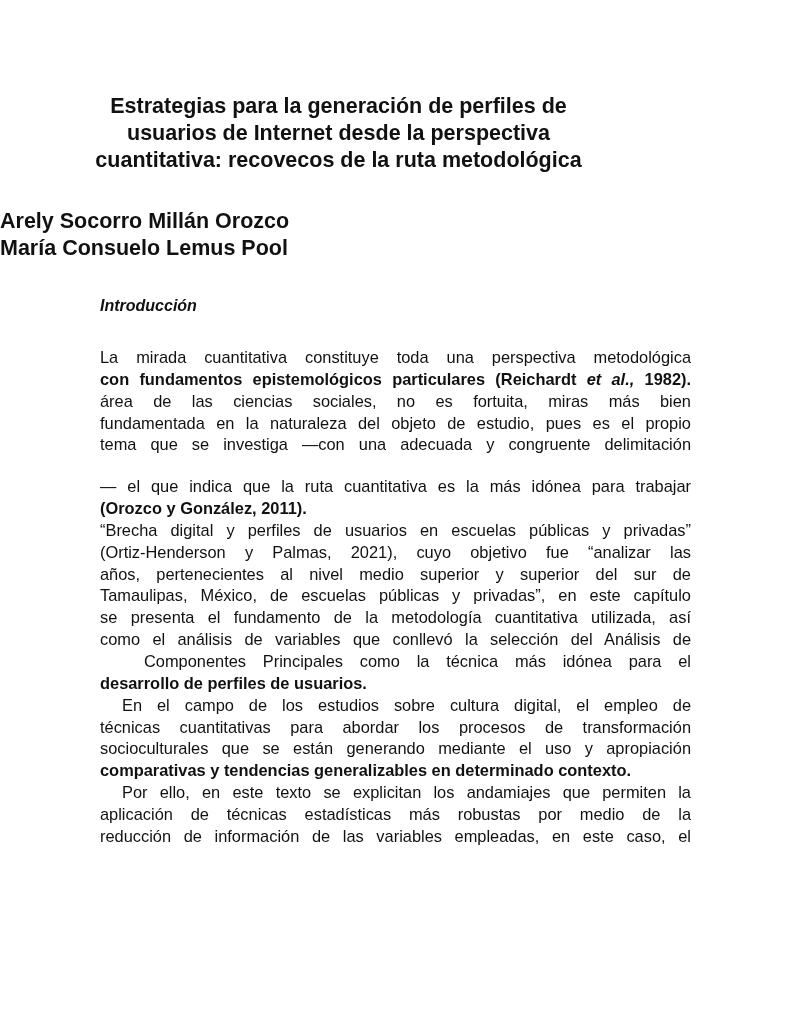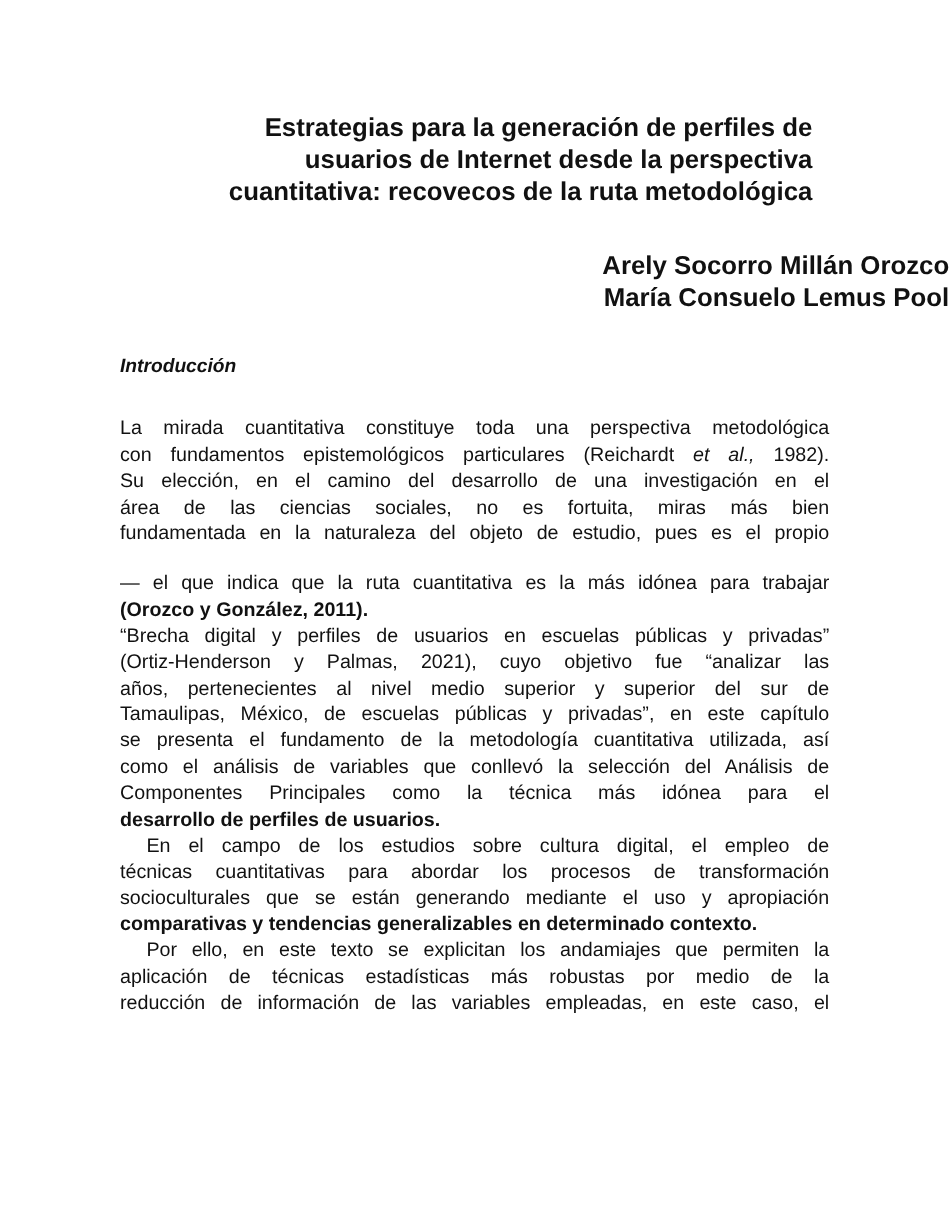--- a/index.html
+++ b/index.html
@@ -1,18 +1,18 @@
 <!DOCTYPE html>
 <html><head>
 <meta charset="utf-8">
 <style>
   html, body { margin: 0; padding: 0; background: #ffffff; }
   body { width: 791px; height: 1024px; position: relative; overflow: hidden; color: #111111; font-family: "Liberation Sans", sans-serif; }
-  .title { position: absolute; left: 0; width: 677px; top: 93px; text-align: right; font-weight: bold; font-size: 21.5px; line-height: 27px; }
-  .authors { position: absolute; left: 0; width: 791px; top: 208px; text-align: right; font-weight: bold; font-size: 21.5px; line-height: 27px; }
+  .title { position: absolute; left: 0; width: 677px; top: 93px; text-align: center; font-weight: bold; font-size: 21.5px; line-height: 27px; }
+  .authors { position: absolute; left: 0; width: 791px; top: 208px; text-align: left; font-weight: bold; font-size: 21.5px; line-height: 27px; }
   .heading { position: absolute; left: 100px; top: 292px; font-weight: bold; font-style: italic; font-size: 16px; line-height: 28px; }
   .body { position: absolute; left: 100px; width: 591px; top: 347px; font-size: 16.4px; line-height: 21.85px; }
   .ln { display: block; text-align: justify; text-align-last: justify; white-space: nowrap; height: 21.85px; overflow: visible; }
   .ln.last { text-align-last: left; font-weight: bold; }
   .ln.indent { padding-left: 22px; }
   .tl { display: block; }
   em { font-style: italic; }
 </style>
 </head>
 <body>
@@ -27,36 +27,36 @@
   <span class="tl">Arely Socorro Millán Orozco</span>
   <span class="tl">María Consuelo Lemus Pool</span>
 </div>
 
 <div class="heading">Introducción</div>
 
 <div class="body">
 
   <div>
     <span class="ln" style="white-space: normal;">La mirada cuantitativa constituye toda una perspectiva metodológica</span>
-    <span class="ln" style="white-space: normal;"><span>con fundamentos epistemológicos particulares (Reichardt </span><em>et al.,</em><span> 1982).</span></span>
-    <span class="ln" style="white-space: normal;">Su elección, en el camino del desarrollo de una investigación en el</span>
+    <span class="ln" style="white-space: normal; font-weight: bold;"><span>con fundamentos epistemológicos particulares (Reichardt </span><em>et al.,</em><span> 1982).</span></span>
     <span class="ln" style="white-space: normal;">área de las ciencias sociales, no es fortuita, miras más bien</span>
     <span class="ln" style="white-space: normal;">fundamentada en la naturaleza del objeto de estudio, pues es el propio</span>
+    <span class="ln" style="white-space: normal;">tema que se investiga —con una adecuada y congruente delimitación</span>
     <span class="ln" style="white-space: normal; margin-top: 20px;">— el que indica que la ruta cuantitativa es la más idónea para trabajar</span>
     <span class="ln last" style="white-space: normal;">(Orozco y González, 2011).</span>
   </div>
 
   <div>
     <span class="ln" style="white-space: normal;">“Brecha digital y perfiles de usuarios en escuelas públicas y privadas”</span>
     <span class="ln" style="white-space: normal;">(Ortiz-Henderson y Palmas, 2021), cuyo objetivo fue “analizar las</span>
     <span class="ln" style="white-space: normal;">años, pertenecientes al nivel medio superior y superior del sur de</span>
     <span class="ln" style="white-space: normal;">Tamaulipas, México, de escuelas públicas y privadas”, en este capítulo</span>
     <span class="ln" style="white-space: normal;">se presenta el fundamento de la metodología cuantitativa utilizada, así</span>
     <span class="ln" style="white-space: normal;">como el análisis de variables que conllevó la selección del Análisis de</span>
-    <span class="ln" style="white-space: normal;">Componentes Principales como la técnica más idónea para el</span>
+    <span class="ln" style="white-space: normal; margin-left: 44px;">Componentes Principales como la técnica más idónea para el</span>
     <span class="ln last" style="white-space: normal;">desarrollo de perfiles de usuarios.</span>
   </div>
 
   <div>
     <span class="ln indent" style="white-space: normal;">En el campo de los estudios sobre cultura digital, el empleo de</span>
     <span class="ln" style="white-space: normal;">técnicas cuantitativas para abordar los procesos de transformación</span>
     <span class="ln" style="white-space: normal;">socioculturales que se están generando mediante el uso y apropiación</span>
     <span class="ln last" style="white-space: normal;">comparativas y tendencias generalizables en determinado contexto.</span>
   </div>
 

